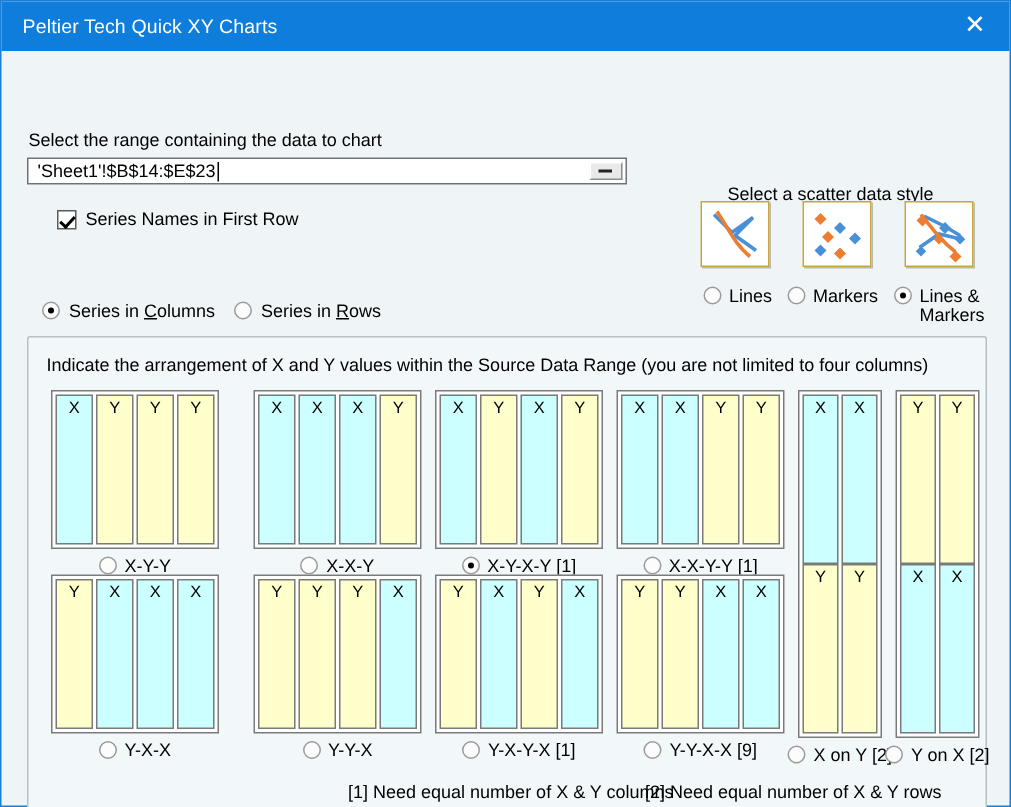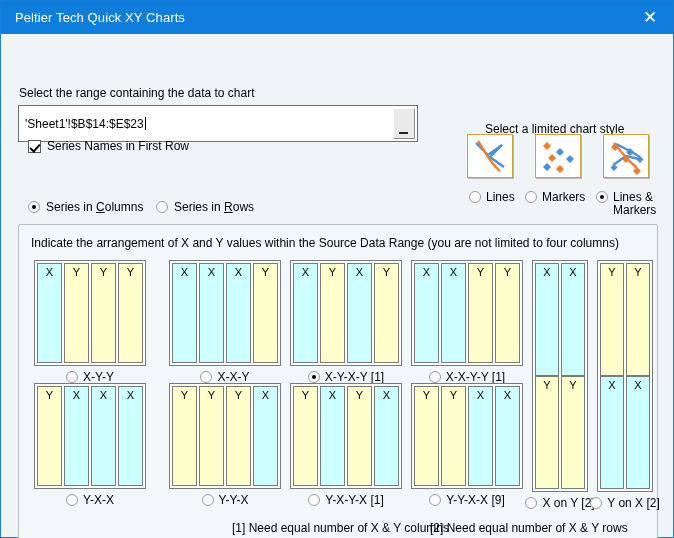--- a/index.html
+++ b/index.html
@@ -27,39 +27,39 @@
     width:46px;height:33px;display:flex;align-items:center;justify-content:center;
     color:#fff;font-size:17px;line-height:1;font-weight:300;cursor:default;
     font-family:"DejaVu Sans",sans-serif;
   }
   
   .content{position:relative;flex:1 1 auto;padding:0;margin-top:38px;}
   .lbl{font-size:12px;color:#000;}
   
   .range-label{position:absolute;left:18px;top:14px;}
   .range-box{
-    position:absolute;left:17px;top:33px;width:400px;height:37px;
+    position:absolute;left:17px;top:33px;width:400px;height:18px;
     background:#fff;border:1px solid #6e7276;box-sizing:border-box;
     display:flex;align-items:stretch;
   }
   .range-input{
     flex:1 1 auto;display:flex;align-items:center;padding-left:6px;
     font-size:12px;white-space:nowrap;overflow:hidden;
   }
   .caret{display:inline-block;width:1px;height:13px;background:#000;margin-left:1px;}
   .range-picker{
     flex:0 0 20px;margin:2px 2px 2px 0;background:#e9e9e9;
     border:1px solid #8c8c8c;border-top-color:#fff;border-left-color:#fff;
     position:relative;
   }
   .range-picker::after{
     content:"";position:absolute;left:5px;bottom:4px;width:9px;height:2px;background:#222;
   }
   
-  .chk-row{position:absolute;left:27px;top:67px;display:flex;align-items:center;gap:6px;}
+  .chk-row{position:absolute;left:37px;top:67px;display:flex;align-items:center;gap:6px;}
   .chkbox{
     width:13px;height:13px;background:#fff;border:1px solid #5a5a5a;
     box-sizing:border-box;position:relative;flex:0 0 13px;
   }
   .chkbox.checked::after{
     content:"";position:absolute;left:3px;top:1px;width:4px;height:8px;
     border:solid #000;border-width:0 2px 2px 0;transform:rotate(42deg);
   }
   
   .radio{
@@ -167,21 +167,21 @@
     <div class="radio-row series-cols">
       <span class="radio on"></span>
       <span class="lbl"><span>Series in </span><span class="u">C</span><span>olumns</span></span>
     </div>
 
     <div class="radio-row series-rows">
       <span class="radio"></span>
       <span class="lbl"><span>Series in </span><span class="u">R</span><span>ows</span></span>
     </div>
 
-    <div class="lbl style-label">Select a limited chart style</div>
+    <div class="lbl style-label">Select a scatter data style</div>
 
     <div class="style-thumbs">
       <div class="thumb t1">
         <svg width="44" height="42" viewBox="0 0 44 42">
           <polyline points="8,8 20,20 34,10 22,22 36,32" fill="none" stroke="#4a90d9" stroke-width="2.4"></polyline>
           <path d="M10,6 C18,18 22,28 32,36" fill="none" stroke="#ed7d31" stroke-width="2.4"></path>
         </svg>
       </div>
       <div class="thumb t2">
         <svg width="44" height="42" viewBox="0 0 44 42">

